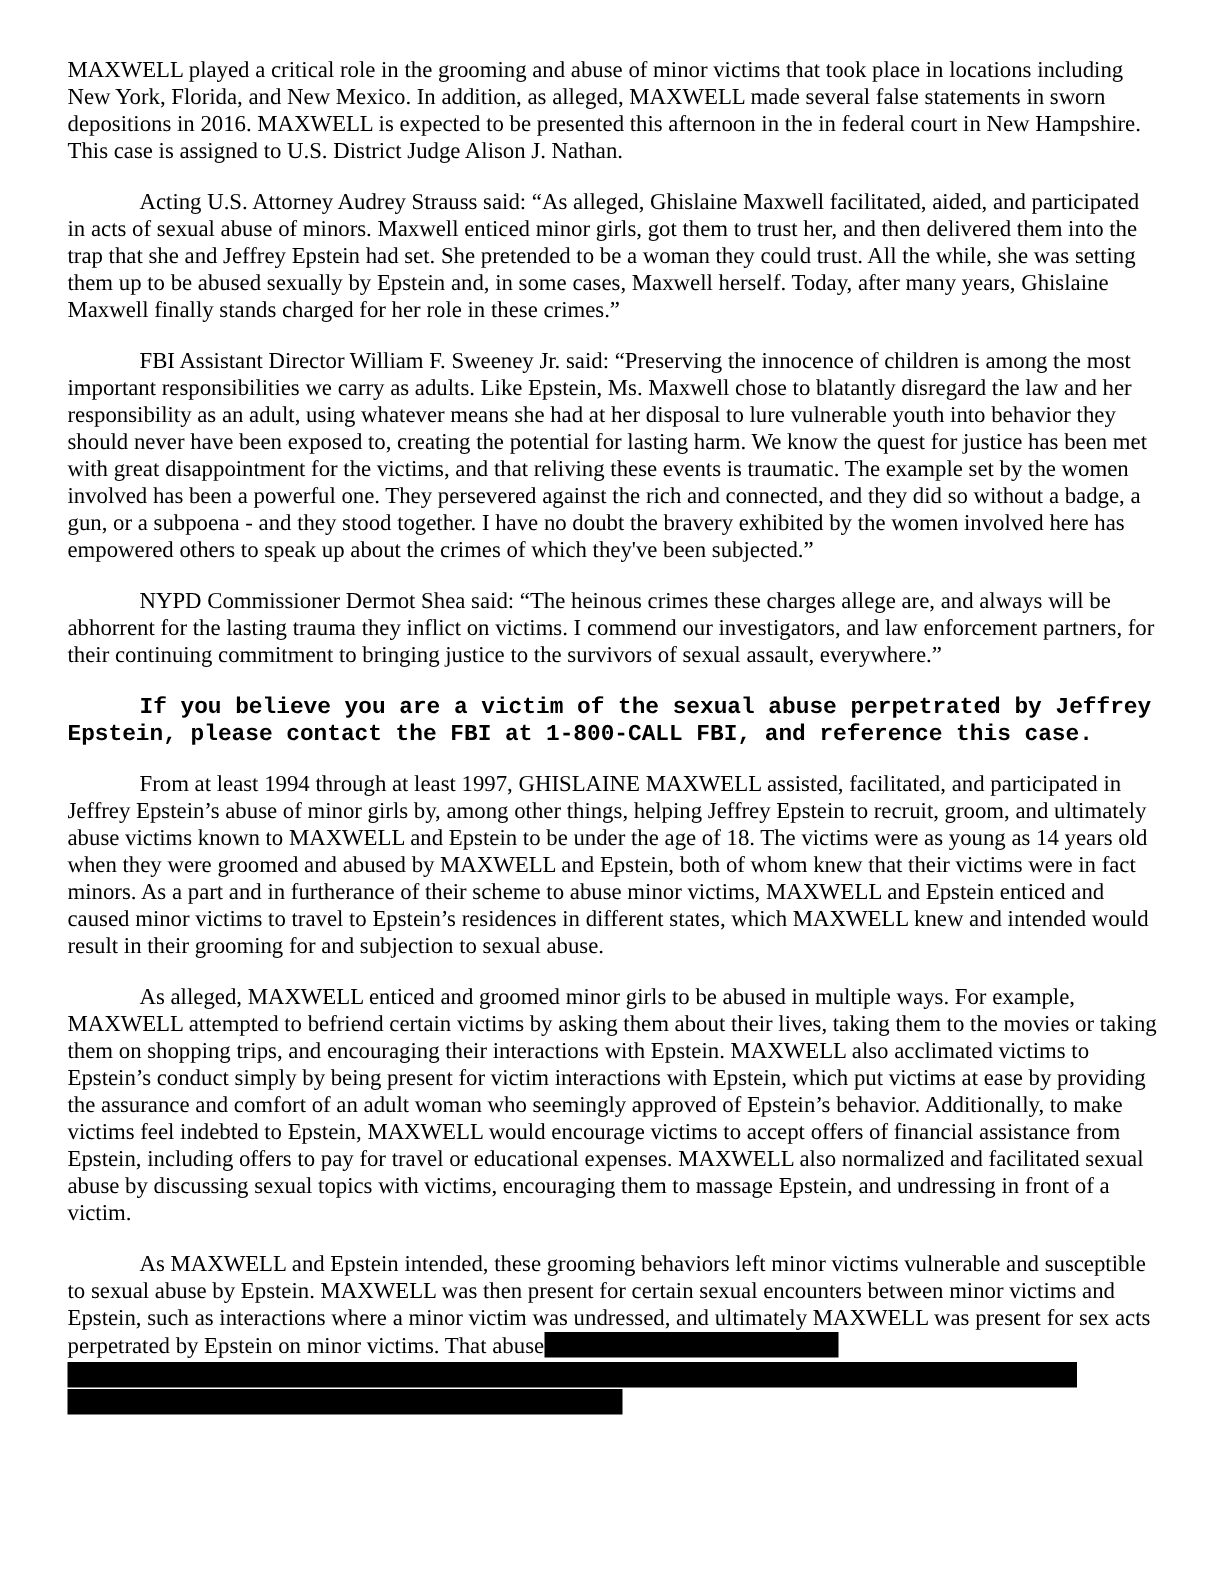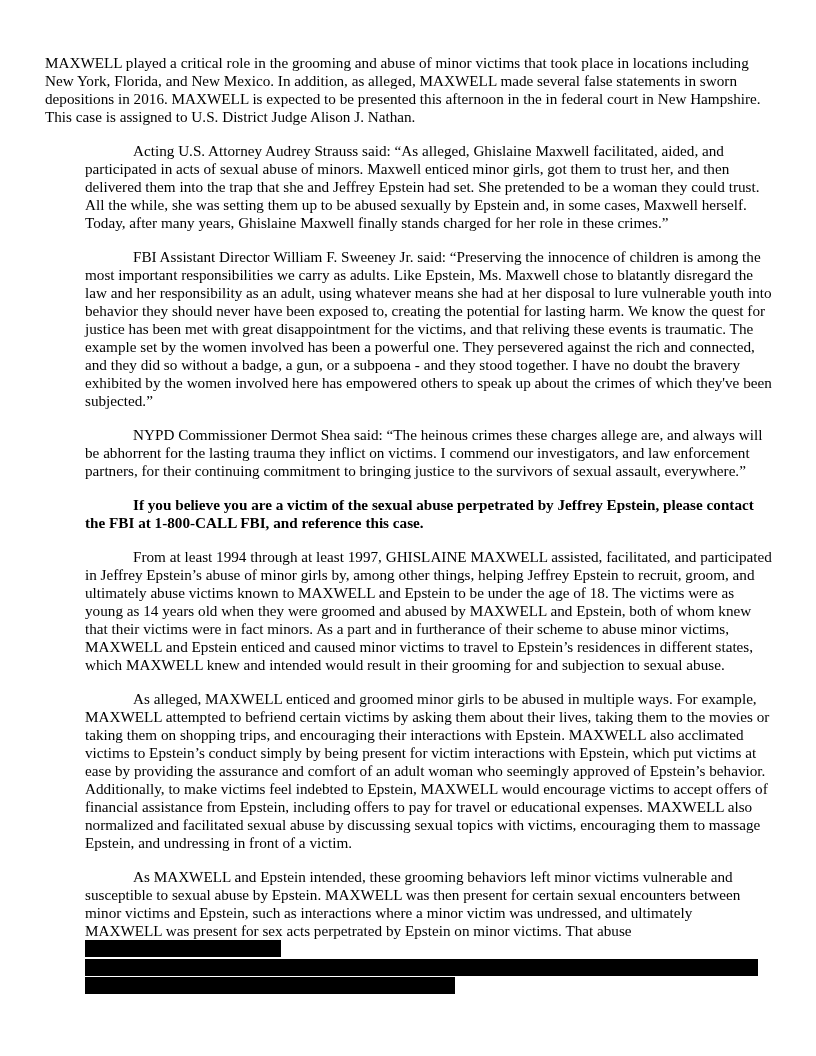--- a/index.html
+++ b/index.html
@@ -1,24 +1,24 @@
 <!DOCTYPE html>
 <html><head>
 <meta charset="utf-8">
 <style>
   html, body { margin: 0; padding: 0; background: #ffffff; }
   body {
     width: 816px; height: 1056px; position: relative; overflow: hidden;
     font-family: "Liberation Serif", "DejaVu Serif", serif;
     font-size: 15.2px; line-height: 18px; color: #000;
   }
-  .page { position: absolute; left: 45px; top: 54px; width: 728px; }
+  .page { position: absolute; left: 45px; top: 38px; width: 728px; }
   p { margin: 0 0 16px 0; text-align: left; }
-  p.indent { text-indent: 48px; margin-left: 40px; }
-  p.bold { font-weight: bold; }
+  p.indent { text-indent: 48px; }
+  p.bold { font-weight: bold; font-family: Liberation Mono, monospace; }
   p.first { text-indent: 0; }
   a.fn { color: #1f4fa8; text-decoration: underline; font-size: 14px; vertical-align: 5px; line-height: 0; }
   .last-para { position: relative; margin-bottom: 0; }
   .redact { display: inline-block; background: #000; height: 17px; vertical-align: -3px; }
   .redact-line { display: block; background: #000; height: 17px; margin-top: 1px; }
 </style>
 </head>
 <body>
 
 <div class="page">

